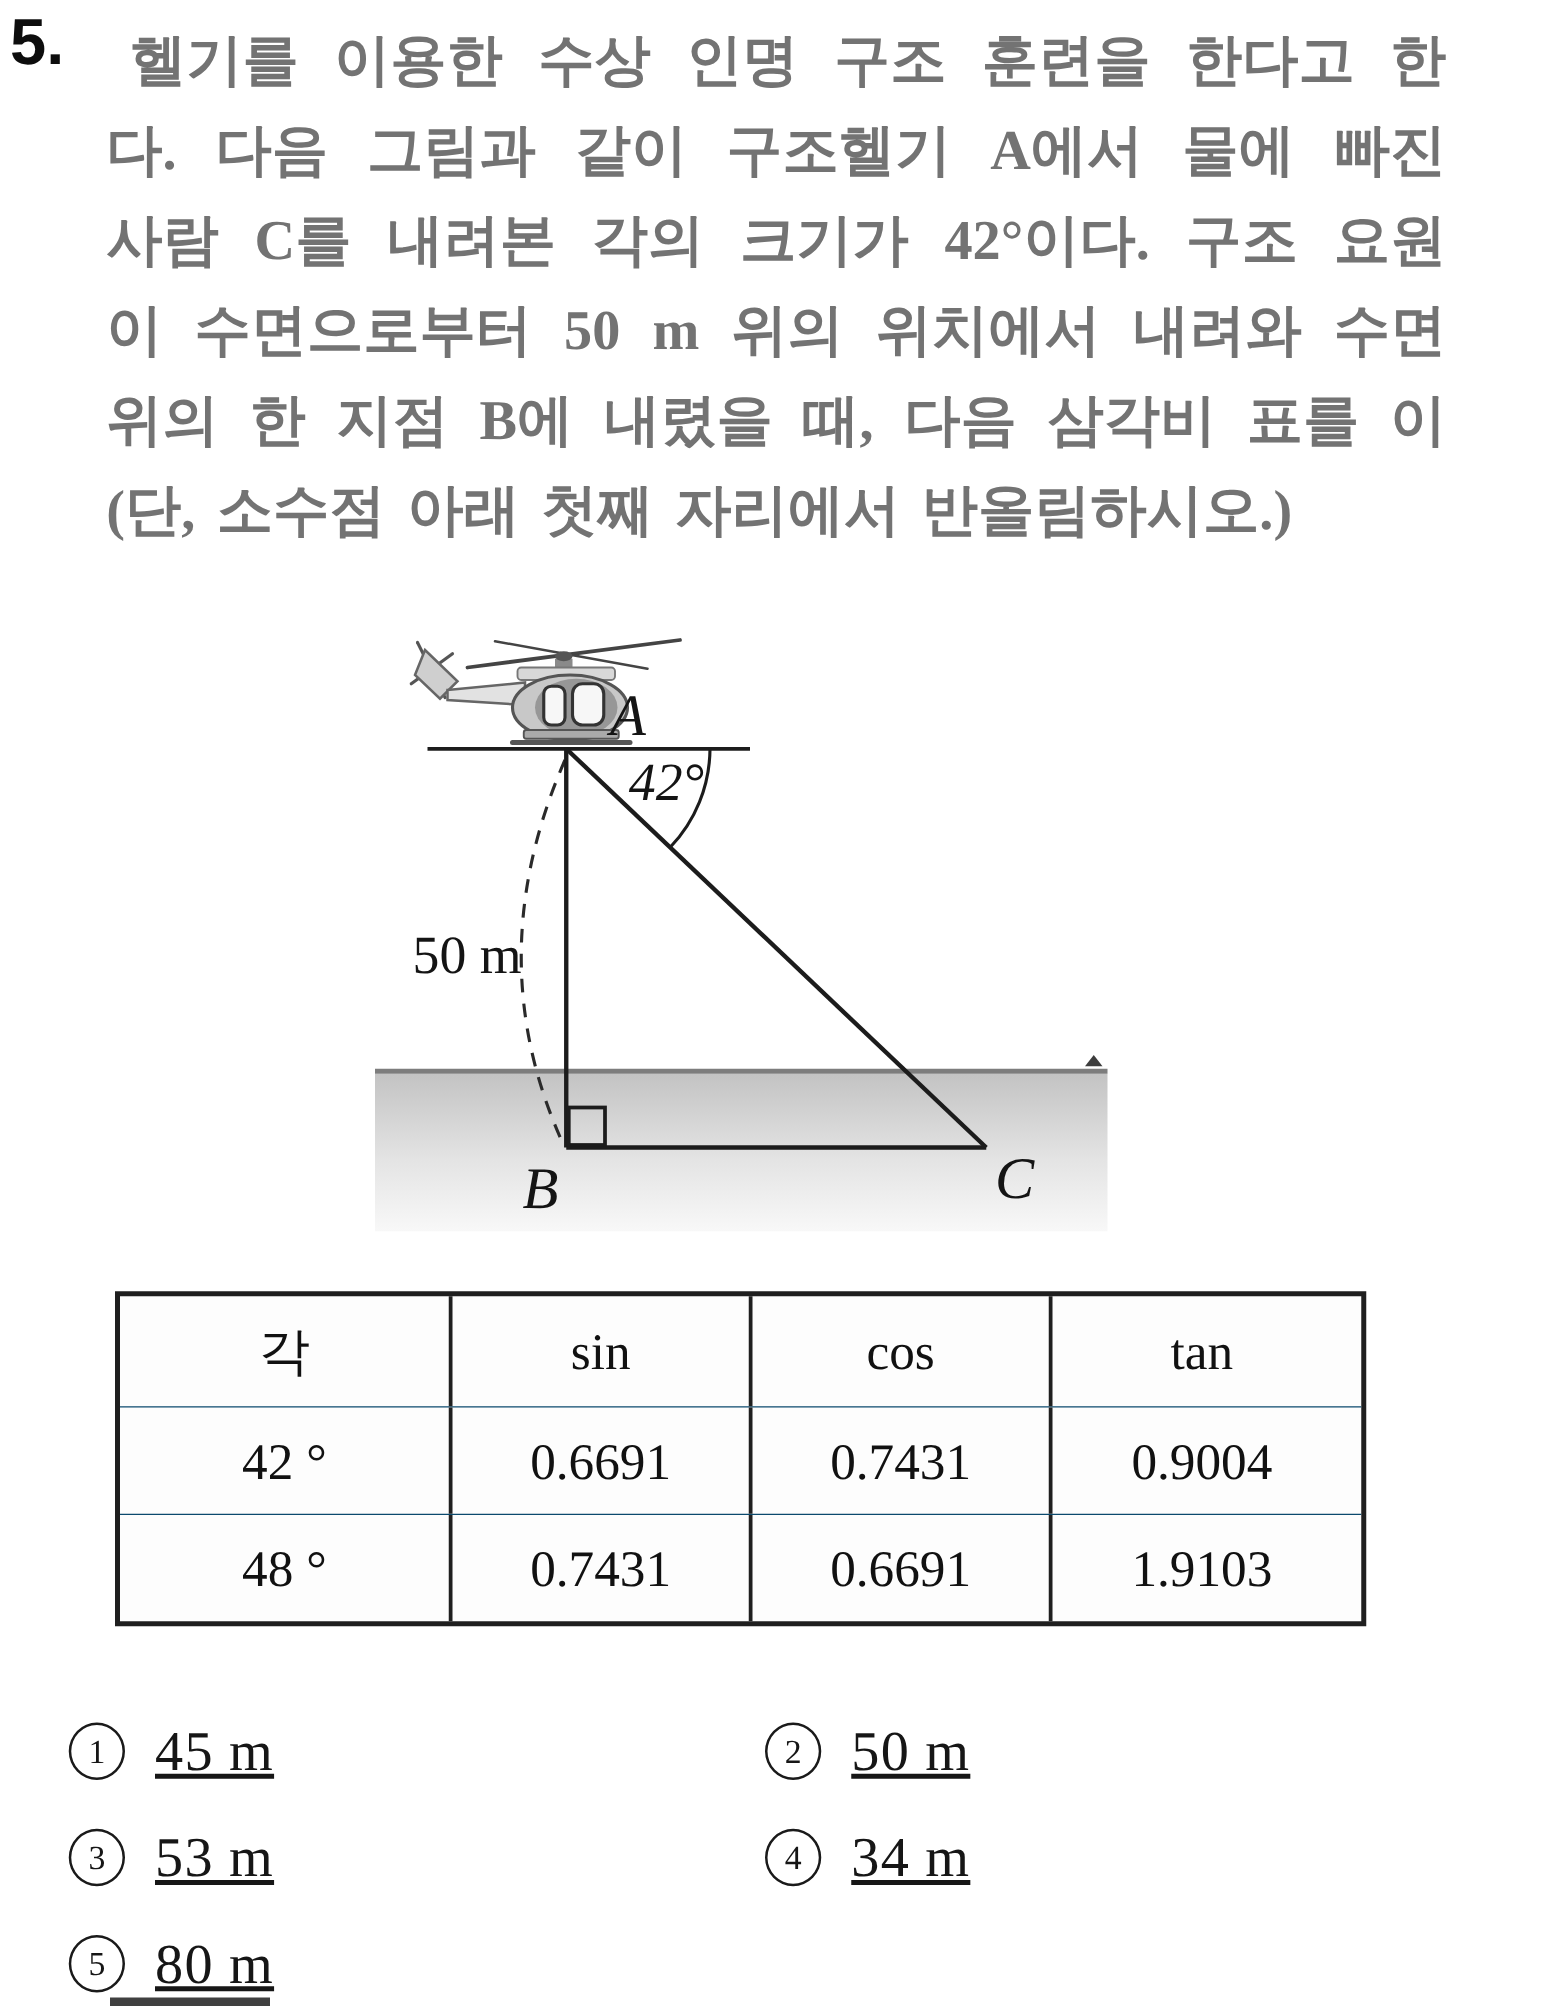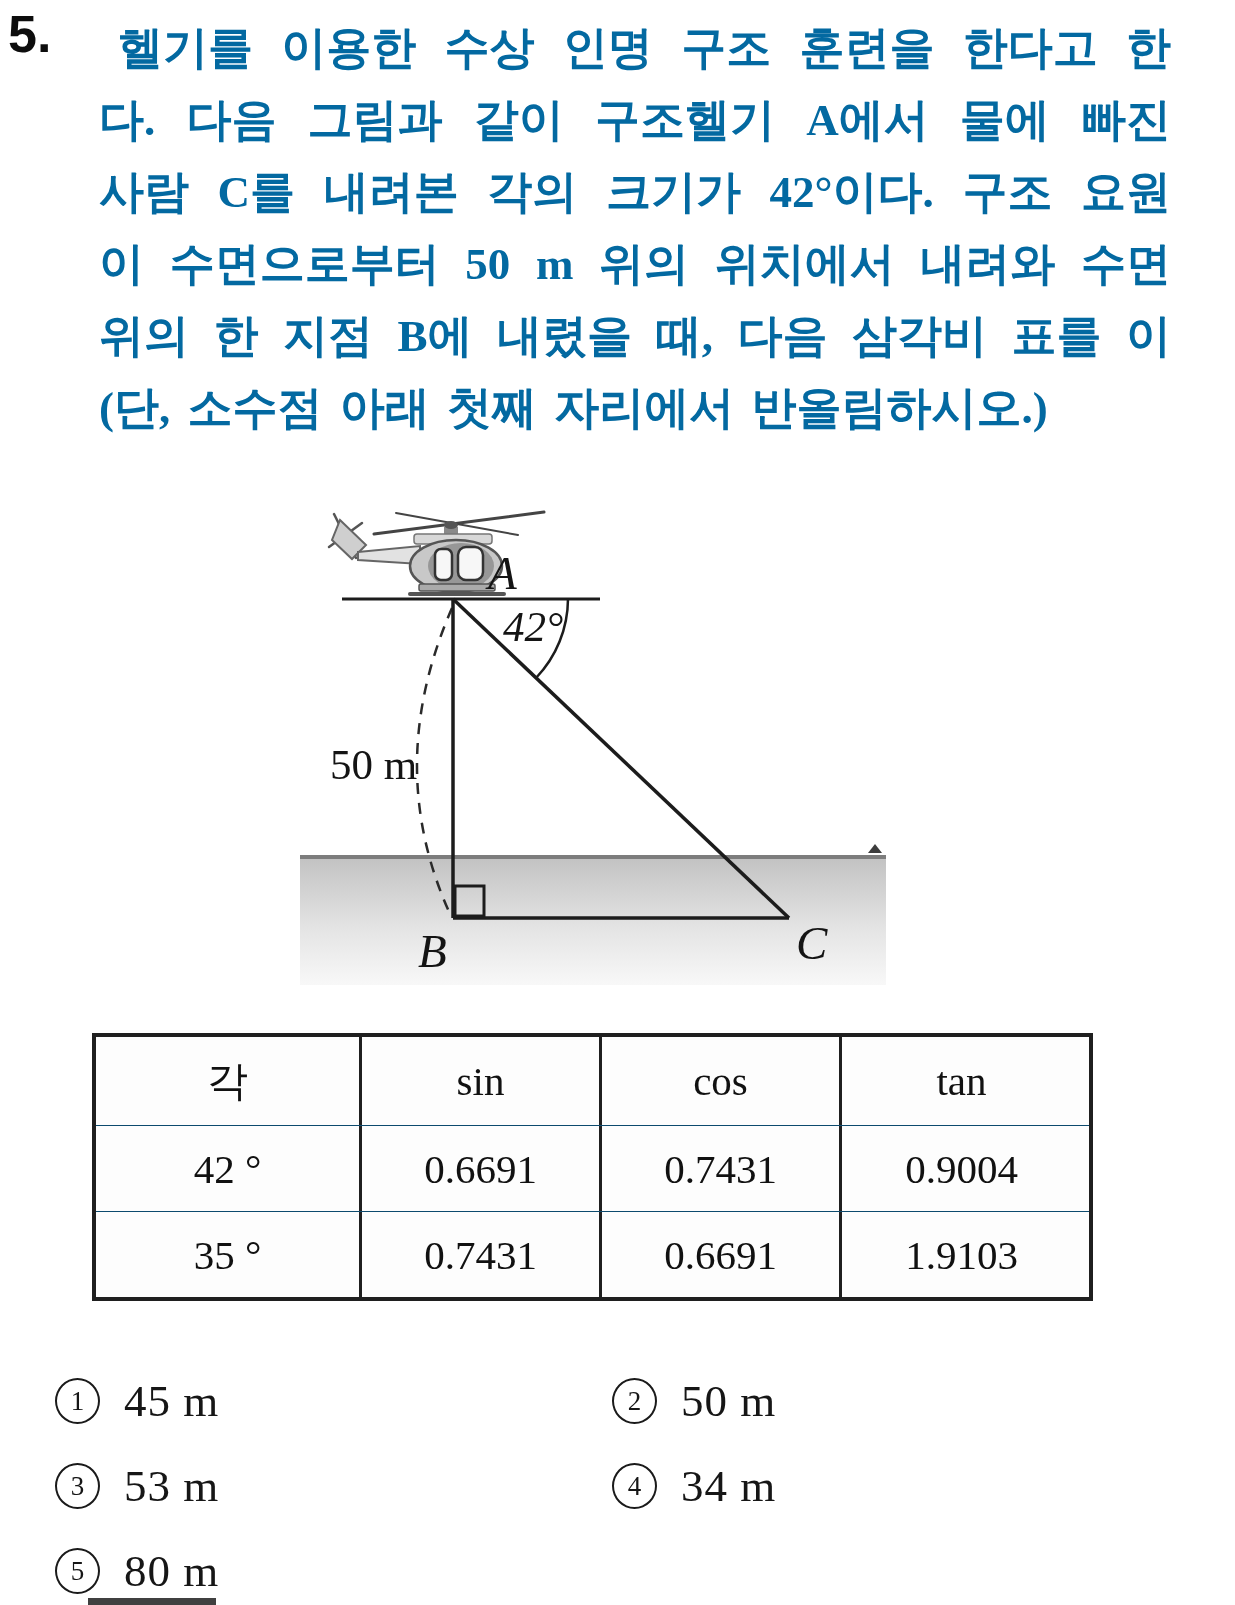--- a/index.html
+++ b/index.html
@@ -4,22 +4,22 @@
 <style>
   html,body{margin:0;padding:0;background:#fff;}
   #page{position:relative;width:1235px;height:1605px;background:#ffffff;overflow:hidden;
         font-family:"Liberation Serif","DejaVu Serif",serif;color:#161616;}
 
   
   .qnum{position:absolute;left:8px;top:4px;font-family:"Liberation Sans","DejaVu Sans",sans-serif;
         font-weight:800;font-size:52px;color:#0d0d0d;}
 
   
-  .qtext{position:absolute;left:99px;top:12px;width:1072px;font-size:45px;line-height:72px;
-         font-weight:600;color:#0369a1;}
+  .qtext{position:absolute;left:85px;top:12px;width:1072px;font-size:45px;line-height:72px;
+         font-weight:600;color:#737373;}
   .qline{white-space:nowrap;}
   .qline.just{white-space:normal;text-align:justify;text-align-last:justify;}
   .qline.first{padding-left:19px;}
   .qline.loose{word-spacing:6px;}
 
   
   .figure{position:absolute;left:280px;top:500px;width:620px;height:500px;}
   .figlabel{position:absolute;color:#141414;}
   .lab-italic{font-style:italic;font-size:47px;}
   .lab-num{font-size:43px;}
@@ -28,21 +28,21 @@
   .trig{position:absolute;left:92px;top:1033px;width:993px;border:4px solid #1f1f1f;background:#fdfdfd;}
   .trow{display:grid;grid-template-columns:266px 240px 240px 239px;height:88px;}
   .trow + .trow{border-top:1px solid #0c4a6e;height:85px;}
   .tcell{display:flex;align-items:center;justify-content:center;font-size:41px;color:#111;}
   .tcell:not(:last-child){border-right:3px solid #1f1f1f;}
 
   
   .choice{position:absolute;display:flex;align-items:center;height:58px;}
   .bubble{display:flex;align-items:center;justify-content:center;width:41px;height:41px;
           border:2px solid #1a1a1a;border-radius:50%;font-size:27px;flex:0 0 auto;padding-top:1px;}
-  .clabel{font-size:45px;margin-left:24px;letter-spacing:1px;white-space:nowrap;}
+  .clabel{font-size:45px;margin-left:24px;letter-spacing:1px;white-space:nowrap;text-decoration:underline;}
 
   
   .artifact{position:absolute;left:88px;top:1598px;width:128px;height:7px;background:#404040;}
 </style>
 </head>
 <body>
 
 <div id="page">
 
   <div class="qnum">5.</div>
@@ -109,21 +109,21 @@
       <div class="tcell">cos</div>
       <div class="tcell">tan</div>
     </div>
     <div class="trow">
       <div class="tcell">42 °</div>
       <div class="tcell">0.6691</div>
       <div class="tcell">0.7431</div>
       <div class="tcell">0.9004</div>
     </div>
     <div class="trow">
-      <div class="tcell">35 °</div>
+      <div class="tcell">48 °</div>
       <div class="tcell">0.7431</div>
       <div class="tcell">0.6691</div>
       <div class="tcell">1.9103</div>
     </div>
   </div>
 
   <div class="choice" style="left:55px;top:1372px;">
     <span class="bubble">1</span>
     <span class="clabel">45 m</span>
   </div>

